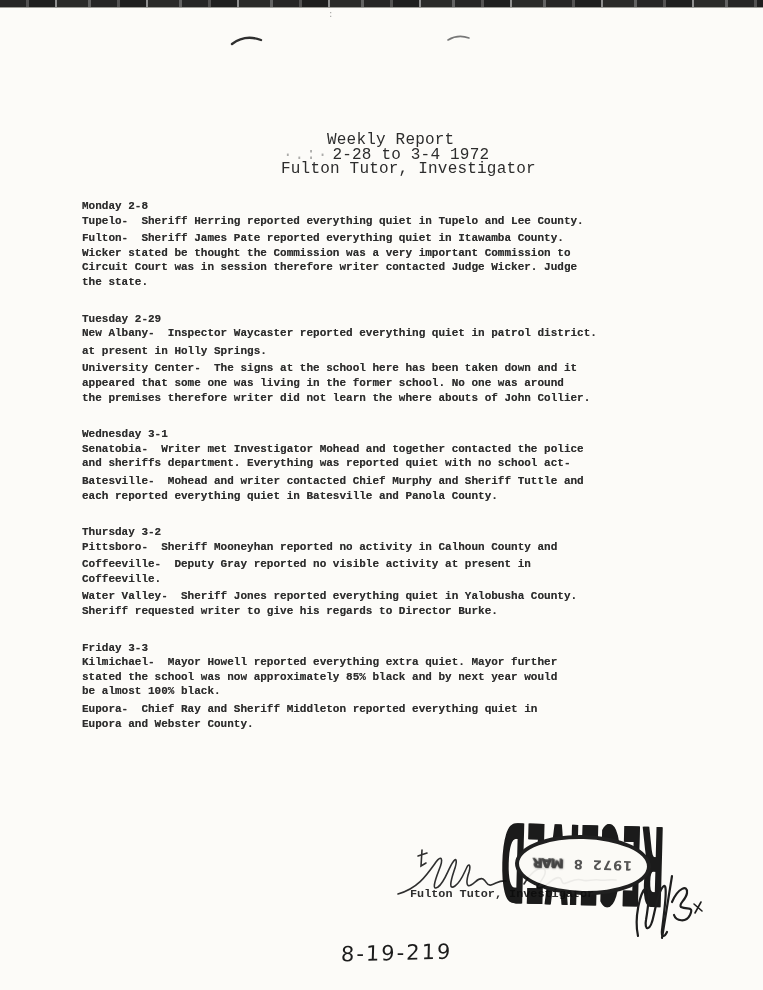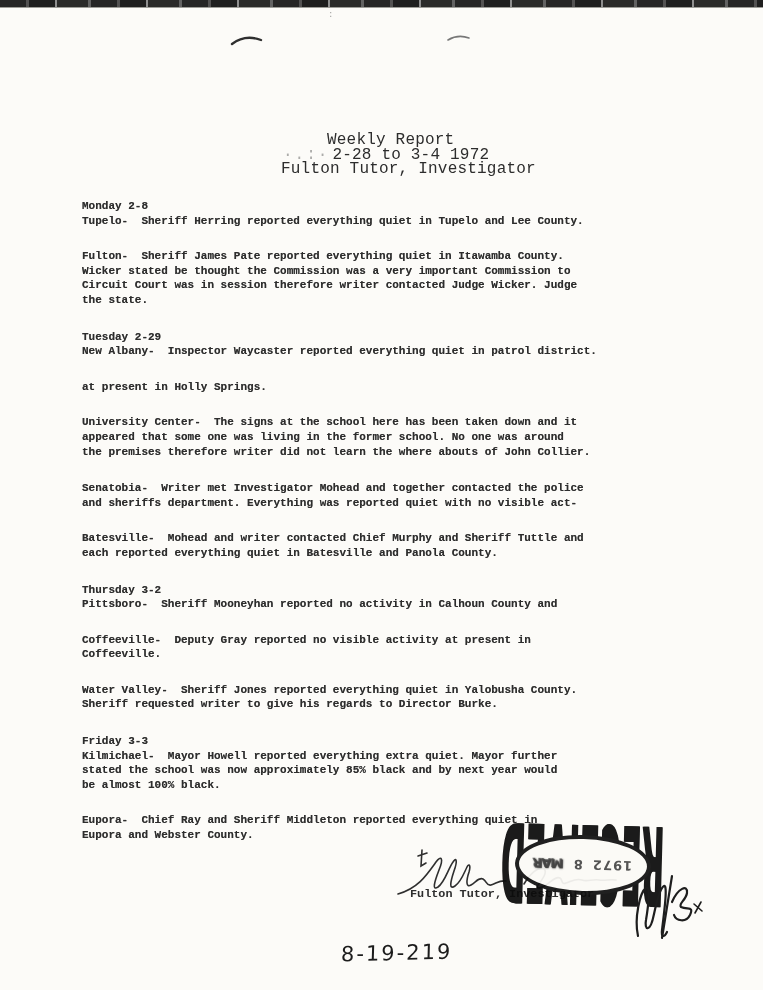--- a/index.html
+++ b/index.html
@@ -28,21 +28,21 @@
   .dateline{left:283px; top:146px;}
   .smudge{opacity:.38; letter-spacing:2px; filter:blur(.4px); margin-right:3px;}
   .author{left:281px; top:160px;}
   
   .body-wrap{
     position:absolute; left:82px; top:199px; width:600px;
     font-size:11px; font-weight:700; line-height:14.6px;
   }
   .section{margin-top:22px;}
   .section:first-child{margin-top:0;}
-  .para{margin-top:21px;}
+  .para{margin-top:3px;}
   .day + .para{margin-top:0;font-family:Liberation Mono, monospace;}
   .tline,.day{white-space:pre; text-shadow:0 0 .4px rgba(40,40,40,.55);}
   
   .sig-svg{position:absolute; left:396px; top:842px;}
   .typed-name{
     position:absolute; left:410px; top:887px; white-space:pre;
     font-size:11.8px; font-weight:700;
   }
   
   .stamp{
@@ -114,23 +114,24 @@
         <div class="para">
           <div class="tline">at present in Holly Springs.</div>
         </div>
         <div class="para">
           <div class="tline">University Center-  The signs at the school here has been taken down and it</div>
           <div class="tline">appeared that some one was living in the former school. No one was around</div>
           <div class="tline">the premises therefore writer did not learn the where abouts of John Collier.</div>
         </div>
       </div>
       <div class="section">
+        <div class="day">Wednesday 3-1</div>
         <div class="para">
           <div class="tline">Senatobia-  Writer met Investigator Mohead and together contacted the police</div>
-          <div class="tline">and sheriffs department. Everything was reported quiet with no visible act-</div>
+          <div class="tline">and sheriffs department. Everything was reported quiet with no school act-</div>
         </div>
         <div class="para">
           <div class="tline">Batesville-  Mohead and writer contacted Chief Murphy and Sheriff Tuttle and</div>
           <div class="tline">each reported everything quiet in Batesville and Panola County.</div>
         </div>
       </div>
       <div class="section">
         <div class="day">Thursday 3-2</div>
         <div class="para">
           <div class="tline">Pittsboro-  Sheriff Mooneyhan reported no activity in Calhoun County and</div>

